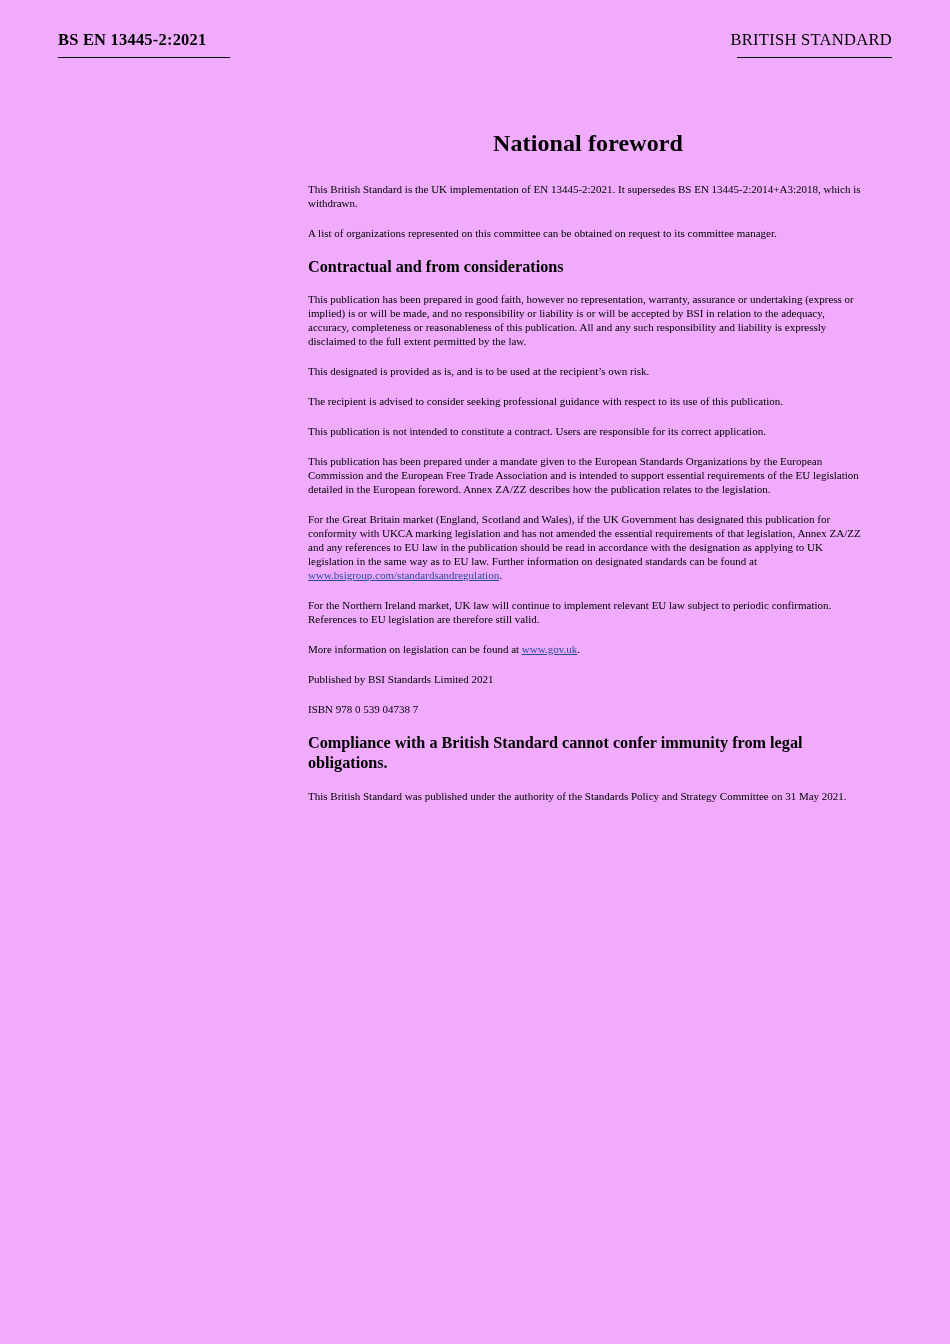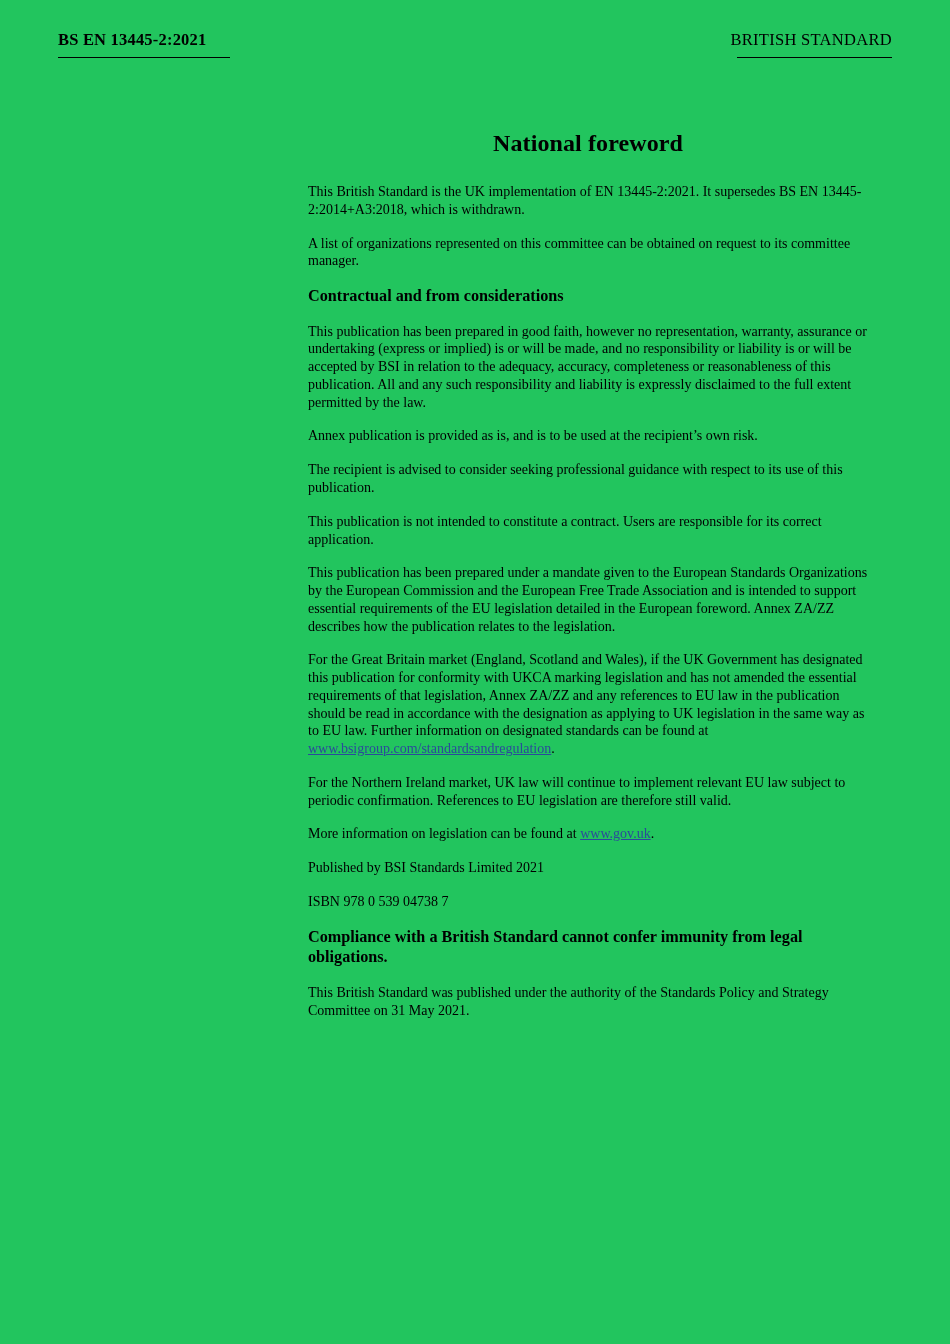--- a/index.html
+++ b/index.html
@@ -5,21 +5,21 @@
   html, body {
     margin: 0;
     padding: 0;
     background: #ffffff;
   }
   .page {
     position: relative;
     width: 950px;
     height: 1344px;
     margin: 0 auto;
-    background: #22c55e;
+    background: #f0abfc;
     font-family: "Liberation Serif", serif;
     color: #000000;
     box-sizing: border-box;
   }
 
   
   .header {
     position: absolute;
     top: 30px;
     left: 58px;
@@ -66,21 +66,21 @@
     width: 560px;
   }
   h1.title {
     font-size: 24px;
     font-weight: bold;
     margin: 0 0 26px 0;
     letter-spacing: 0.1px;
     text-align: center;
   }
   p.para {
-    font-size: 14px;
+    font-size: 11px;
     line-height: 1.27;
     margin: 0 0 16px 0;
     text-align: left;
   }
   p.subhead {
     font-size: 16.2px;
     font-weight: bold;
     line-height: 1.27;
     margin: 0 0 16px 0;
   }
@@ -107,21 +107,21 @@
   <div class="content">
 
     <h1 class="title">National foreword</h1>
 
     <p class="para">This British Standard is the UK implementation of EN 13445-2:2021. It supersedes BS EN 13445-2:2014+A3:2018, which is withdrawn.</p>
     <p class="para">A list of organizations represented on this committee can be obtained on request to its committee manager.</p>
 
     <p class="subhead">Contractual and from considerations</p>
 
     <p class="para">This publication has been prepared in good faith, however no representation, warranty, assurance or undertaking (express or implied) is or will be made, and no responsibility or liability is or will be accepted by BSI in relation to the adequacy, accuracy, completeness or reasonableness of this publication. All and any such responsibility and liability is expressly disclaimed to the full extent permitted by the law.</p>
-    <p class="para">Annex publication is provided as is, and is to be used at the recipient’s own risk.</p>
+    <p class="para">This designated is provided as is, and is to be used at the recipient’s own risk.</p>
     <p class="para">The recipient is advised to consider seeking professional guidance with respect to its use of this publication.</p>
     <p class="para">This publication is not intended to constitute a contract. Users are responsible for its correct application.</p>
     <p class="para">This publication has been prepared under a mandate given to the European Standards Organizations by the European Commission and the European Free Trade Association and is intended to support essential requirements of the EU legislation detailed in the European foreword. Annex ZA/ZZ describes how the publication relates to the legislation.</p>
 
     <p class="para"><span>For the Great Britain market (England, Scotland and Wales), if the UK Government has designated this publication for conformity with UKCA marking legislation and has not amended the essential requirements of that legislation, Annex ZA/ZZ and any references to EU law in the publication should be read in accordance with the designation as applying to UK legislation in the same way as to EU law. Further information on designated standards can be found at </span><a class="link" href="#">www.bsigroup.com/standardsandregulation</a><span>.</span></p>
 
     <p class="para">For the Northern Ireland market, UK law will continue to implement relevant EU law subject to periodic confirmation. References to EU legislation are therefore still valid.</p>
 
     <p class="para"><span>More information on legislation can be found at </span><a class="link" href="#">www.gov.uk</a><span>.</span></p>
 

